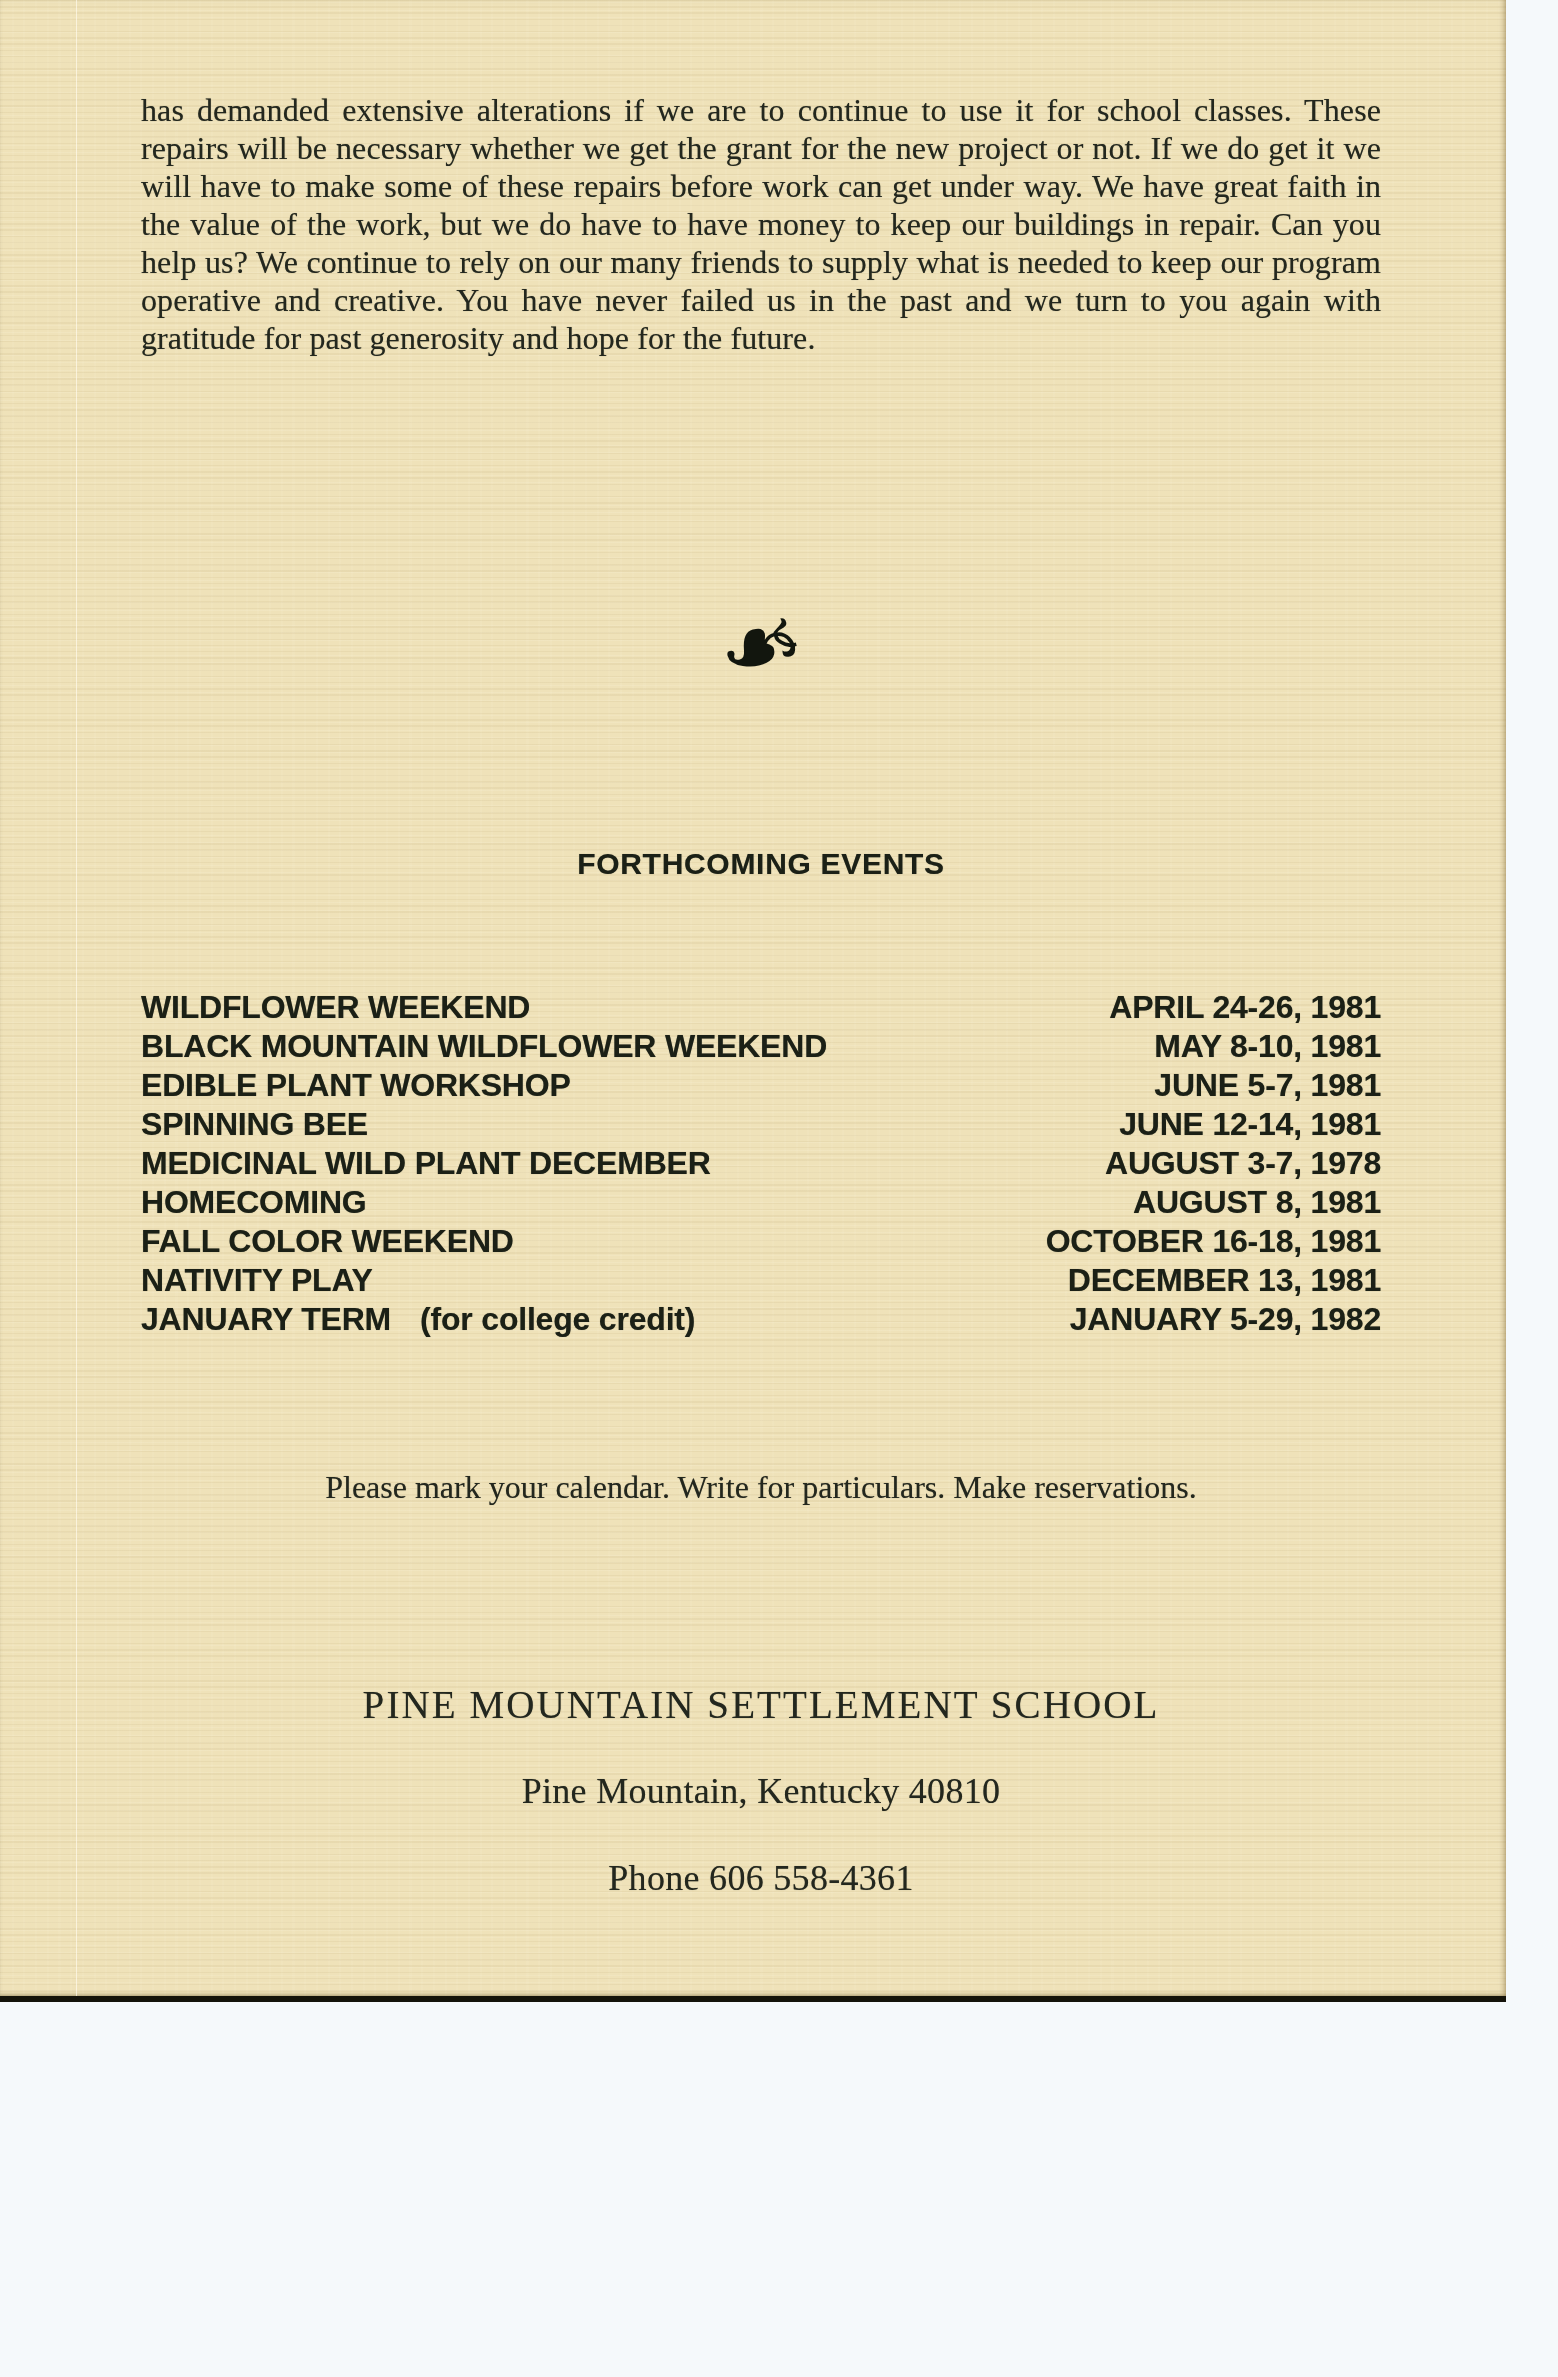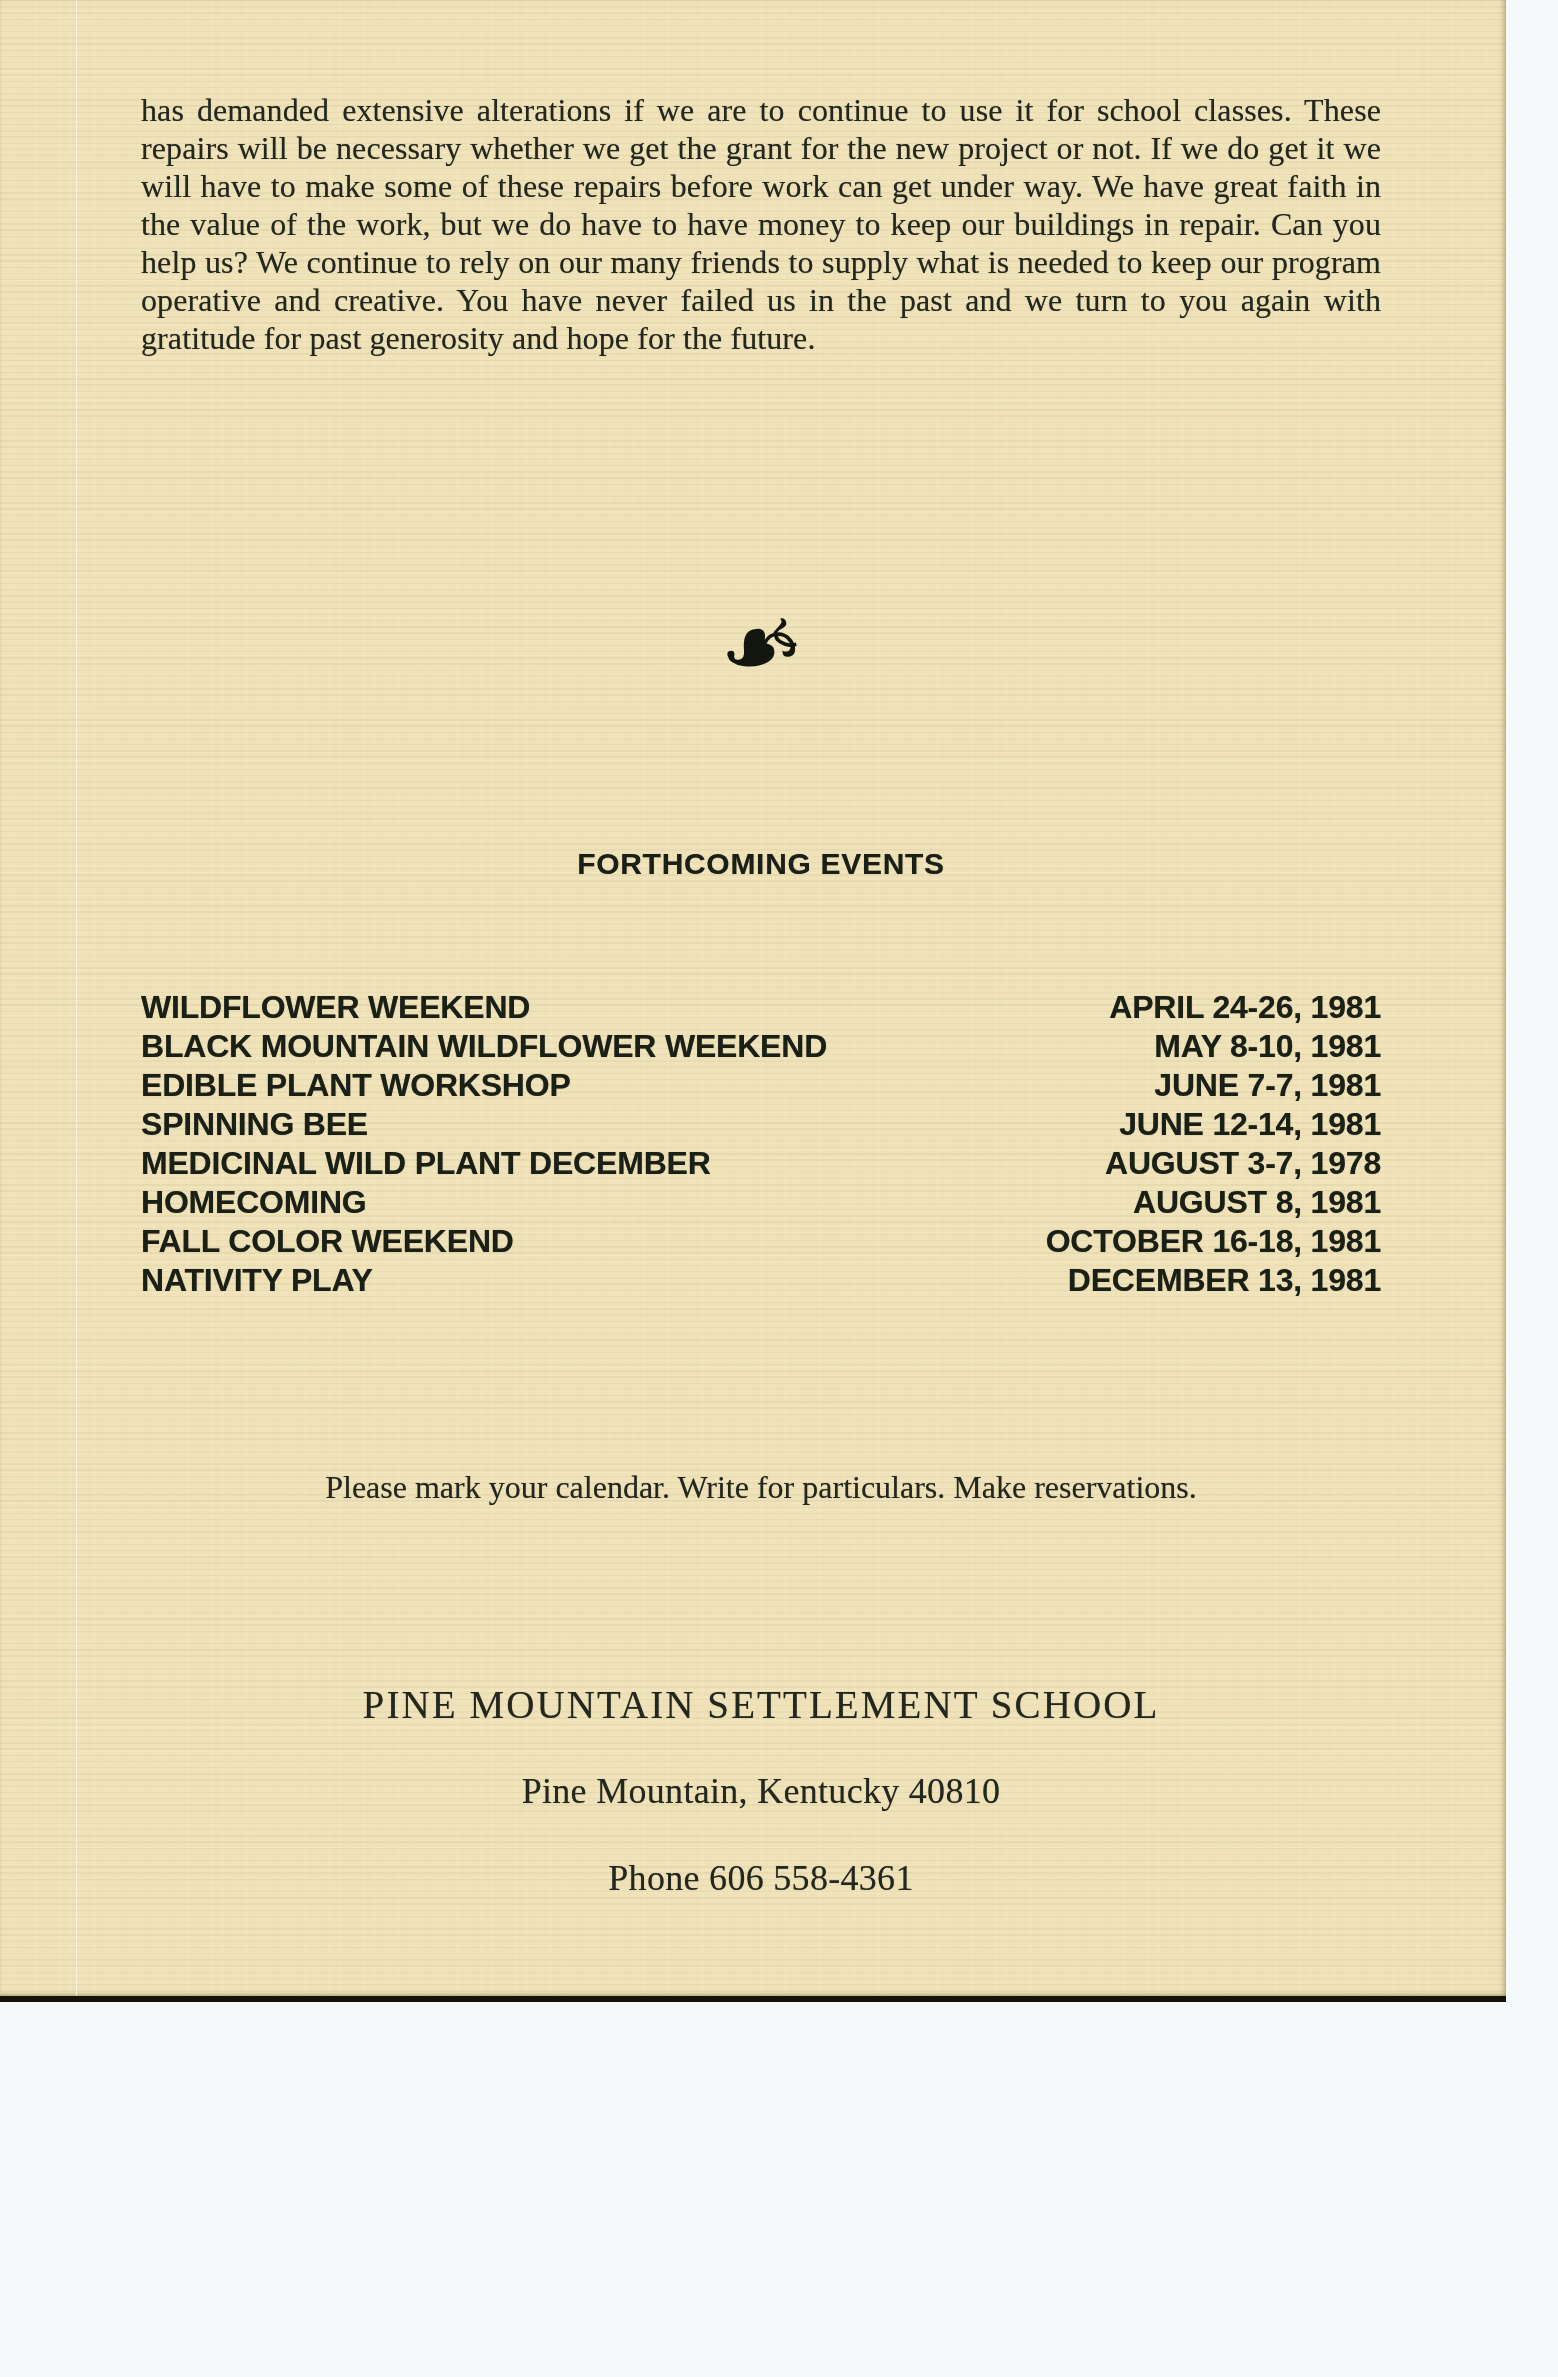--- a/index.html
+++ b/index.html
@@ -93,21 +93,21 @@
     <div class="event-row ink-sans">
       <span><span>WILDFLOWER WEEKEND</span><span class="event-suffix"></span></span>
       <span>APRIL 24-26, 1981</span>
     </div>
     <div class="event-row ink-sans">
       <span><span>BLACK MOUNTAIN WILDFLOWER WEEKEND</span><span class="event-suffix"></span></span>
       <span>MAY 8-10, 1981</span>
     </div>
     <div class="event-row ink-sans">
       <span><span>EDIBLE PLANT WORKSHOP</span><span class="event-suffix"></span></span>
-      <span>JUNE 7-7, 1981</span>
+      <span>JUNE 5-7, 1981</span>
     </div>
     <div class="event-row ink-sans">
       <span><span>SPINNING BEE</span><span class="event-suffix"></span></span>
       <span>JUNE 12-14, 1981</span>
     </div>
     <div class="event-row ink-sans">
       <span><span>MEDICINAL WILD PLANT DECEMBER</span><span class="event-suffix"></span></span>
       <span>AUGUST 3-7, 1978</span>
     </div>
     <div class="event-row ink-sans">
@@ -115,20 +115,24 @@
       <span>AUGUST 8, 1981</span>
     </div>
     <div class="event-row ink-sans">
       <span><span>FALL COLOR WEEKEND</span><span class="event-suffix"></span></span>
       <span>OCTOBER 16-18, 1981</span>
     </div>
     <div class="event-row ink-sans">
       <span><span>NATIVITY PLAY</span><span class="event-suffix"></span></span>
       <span>DECEMBER 13, 1981</span>
     </div>
+    <div class="event-row ink-sans">
+      <span><span>JANUARY TERM</span><span class="event-suffix">(for college credit)</span></span>
+      <span>JANUARY 5-29, 1982</span>
+    </div>
   </div>
 
   <div class="col calendar-note ink-serif">Please mark your calendar. Write for particulars. Make reservations.</div>
 
   <div class="col school-name ink-serif">PINE MOUNTAIN SETTLEMENT SCHOOL</div>
 
   <div class="col school-address ink-serif">Pine Mountain, Kentucky 40810</div>
 
   <div class="col school-phone ink-serif">Phone 606 558-4361</div>
 </div>

